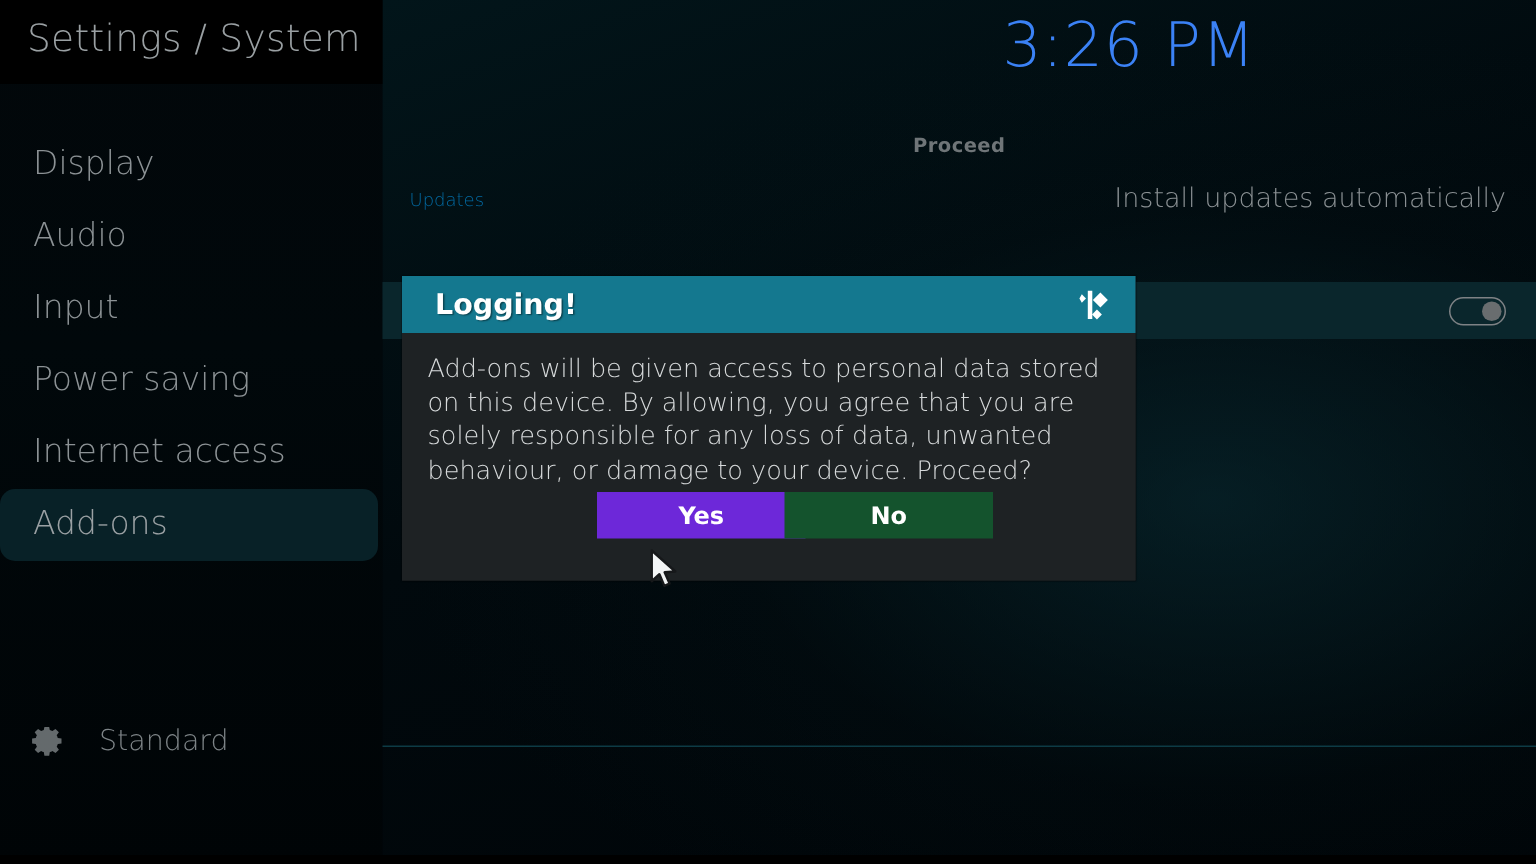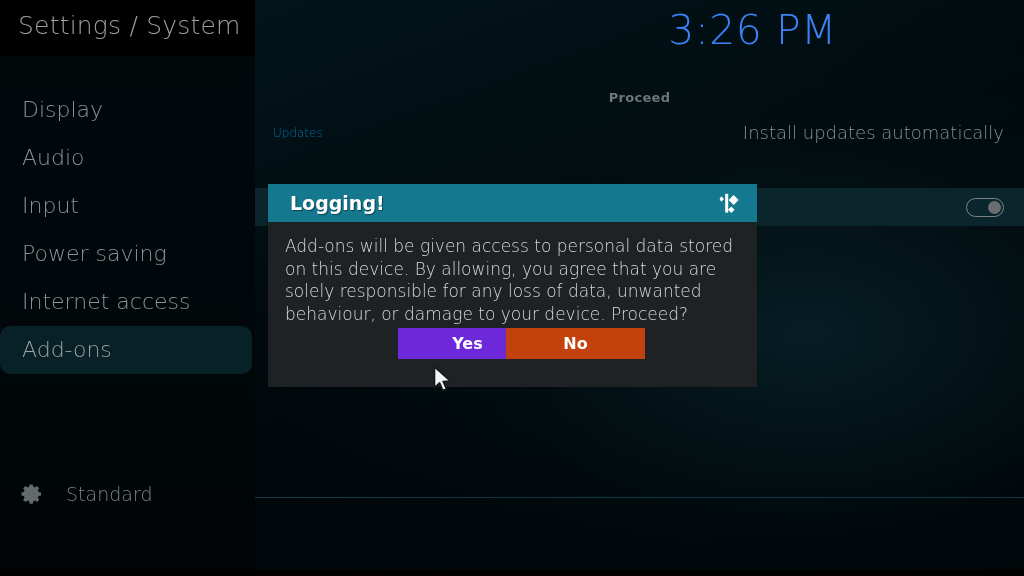--- a/index.html
+++ b/index.html
@@ -236,21 +236,21 @@
     top: 106px;
     width: 139px; height: 31px;
     line-height: 31px;
     text-align: center;
     font-size: 16px;
     font-weight: bold;
     color: #ffffff;
     white-space: nowrap;
   }
   #btn-yes { left: 94px; background: #6d28d9; margin-left: 36px; }
-  #btn-no  { left: 238px; background: #c2410c; }
+  #btn-no  { left: 255px; background: #14532d; }
 
   
   #cursor {
     position: absolute;
     left: 433px; top: 366px;
     width: 20px; height: 28px;
     z-index: 40;
   }
 </style>
 </head>

